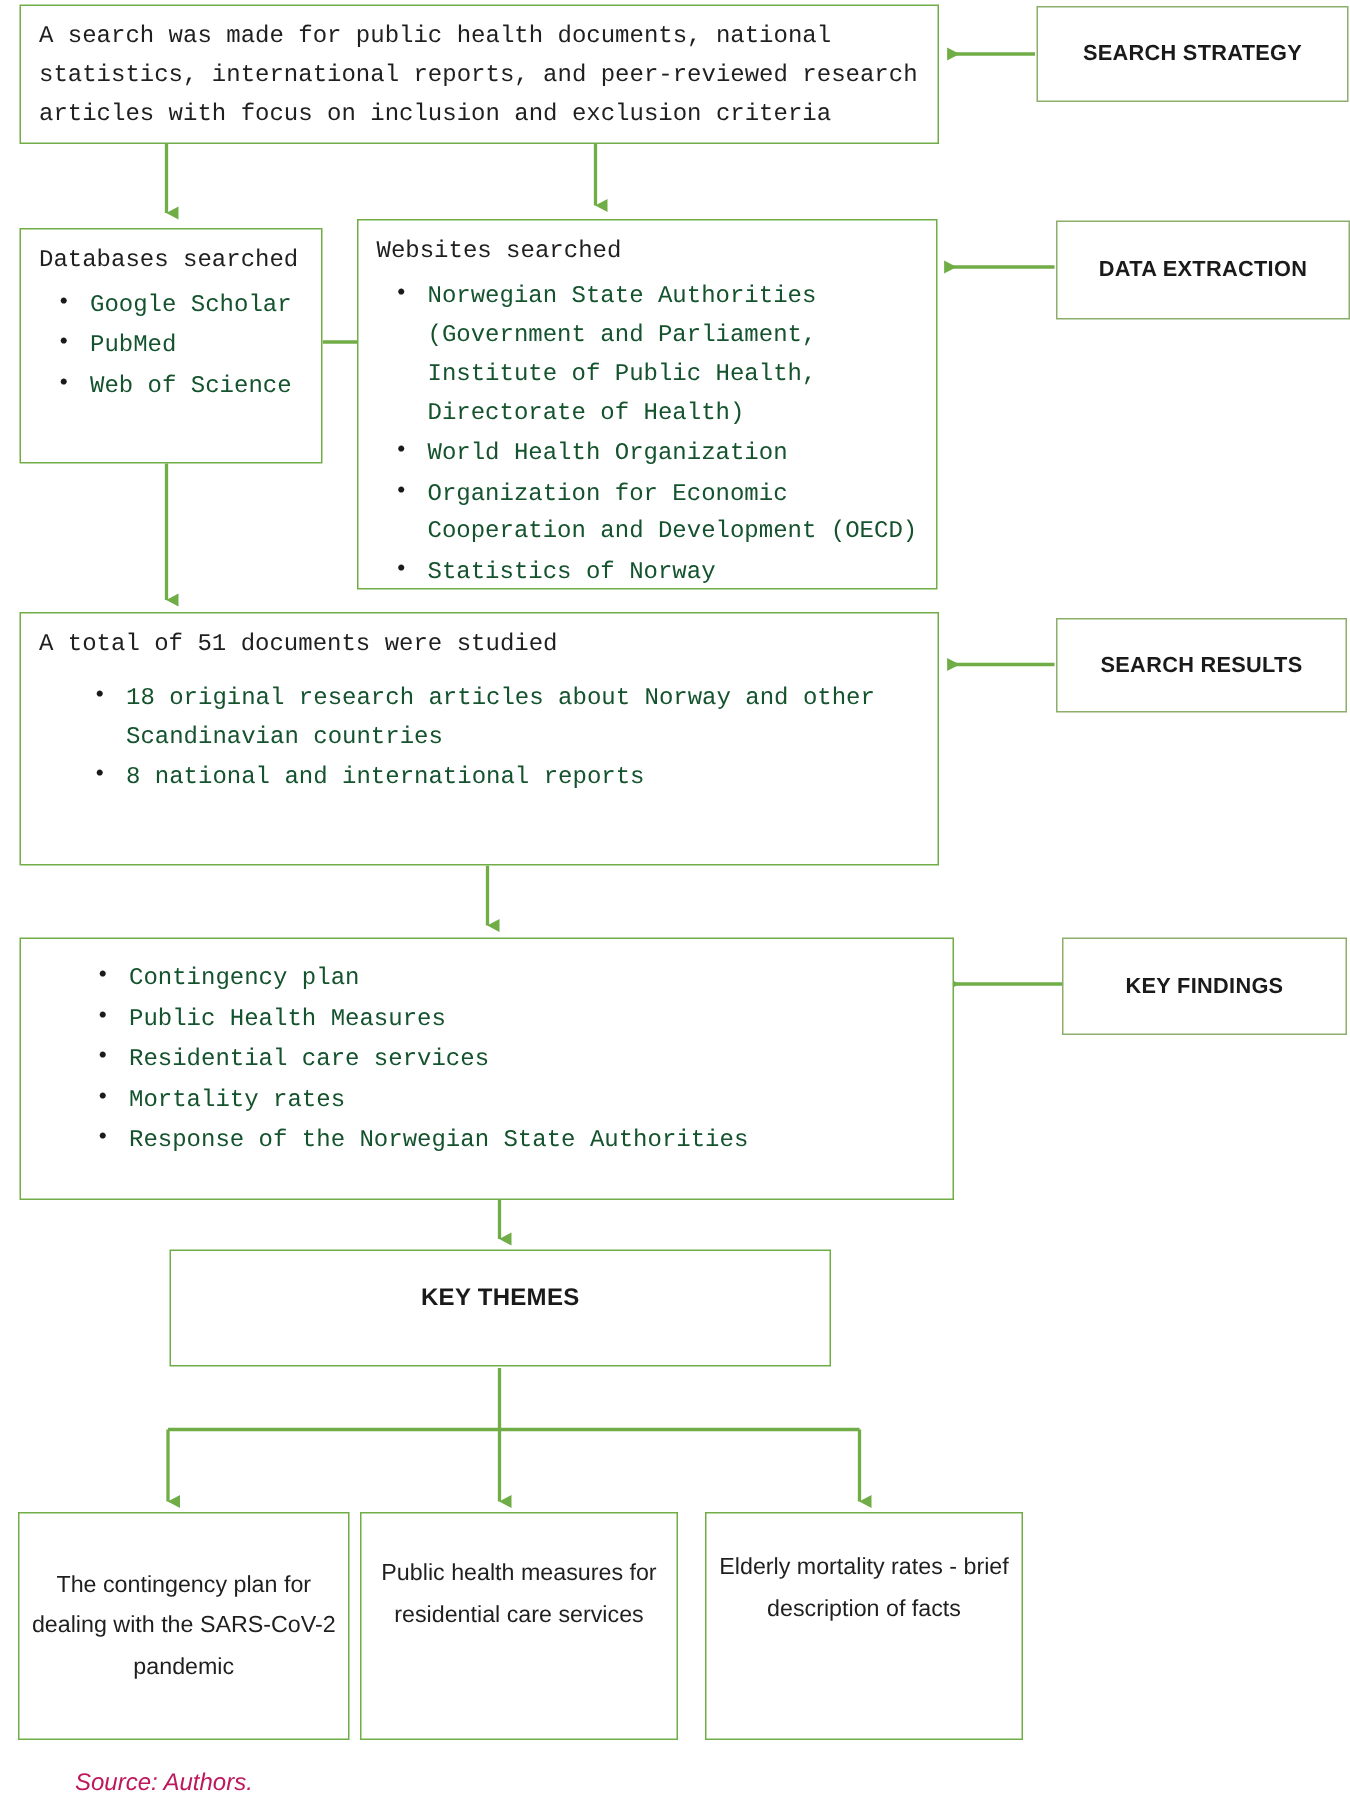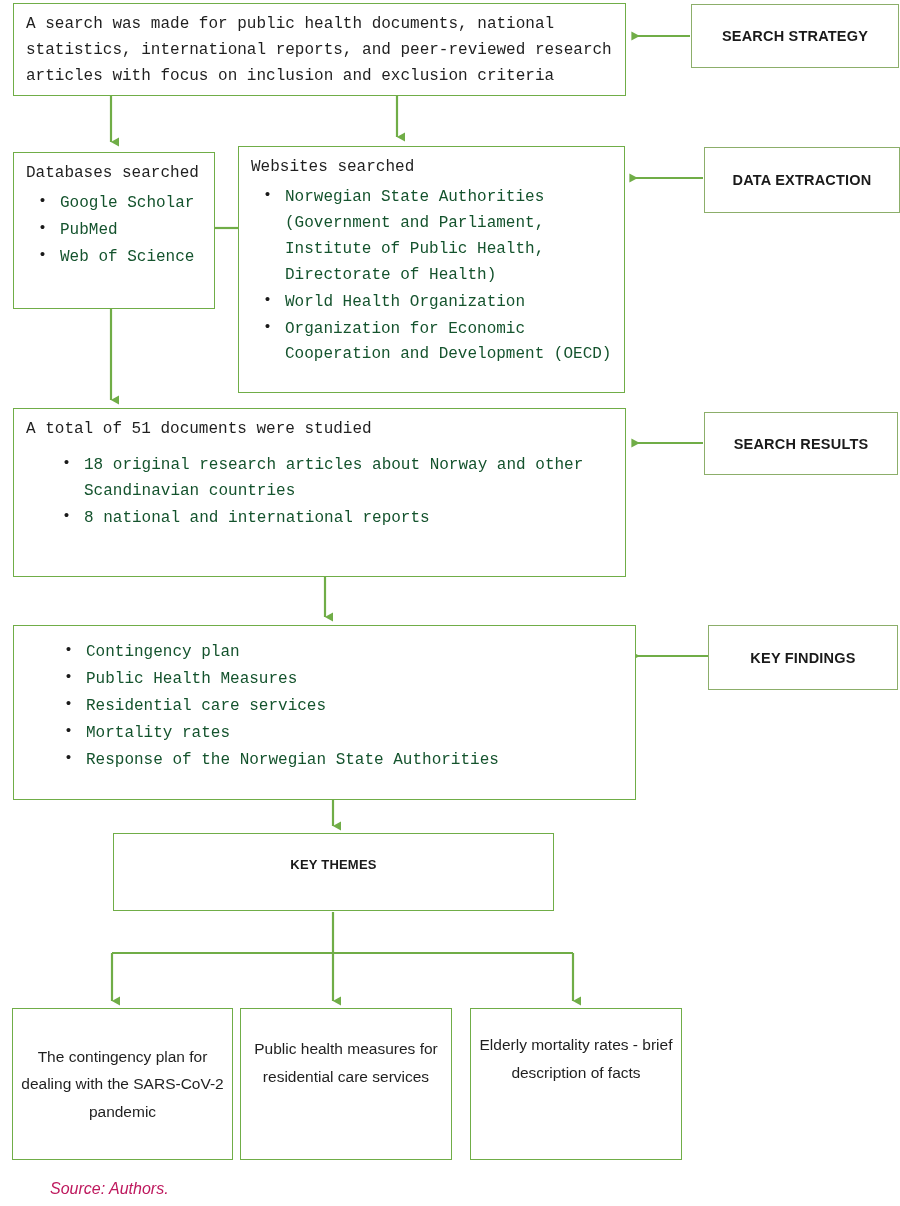--- a/index.html
+++ b/index.html
@@ -93,21 +93,21 @@
     text-align: center;
     font-size: 15.5px;
     line-height: 1.78;
     color: #1f1f1f;
     padding: 0 8px;
   }
   .theme-box.top-align { align-items: flex-start; padding-top: 26px; }
 
   .keythemes-text {
     font-weight: bold;
-    font-size: 13px;
+    font-size: 16px;
     letter-spacing: 0.2px;
   }
 
   .source {
     position: absolute;
     left: 2px;
     top: 1180px;
     font-style: italic;
     font-size: 16px;
     color: #be185d;
@@ -182,20 +182,21 @@
     </div>
   </div>
 
   <div class="box" style="left:238px; top:146px; width:387px; height:247px;">
     <div class="box-inner">
       <div class="head">Websites searched</div>
       <ul class="bullets">
         <li>Norwegian State Authorities (Government and Parliament, Institute of Public Health, Directorate of Health)</li>
         <li>World Health Organization</li>
         <li>Organization for Economic Cooperation and Development (OECD)</li>
+        <li>Statistics of Norway</li>
       </ul>
     </div>
   </div>
 
   <div class="label-box" style="left:704px; top:147px; width:196px; height:66px;">
     <span class="label-text">DATA EXTRACTION</span>
   </div>
 
   <div class="box" style="left:13px; top:408px; width:613px; height:169px;">
     <div class="box-inner">

